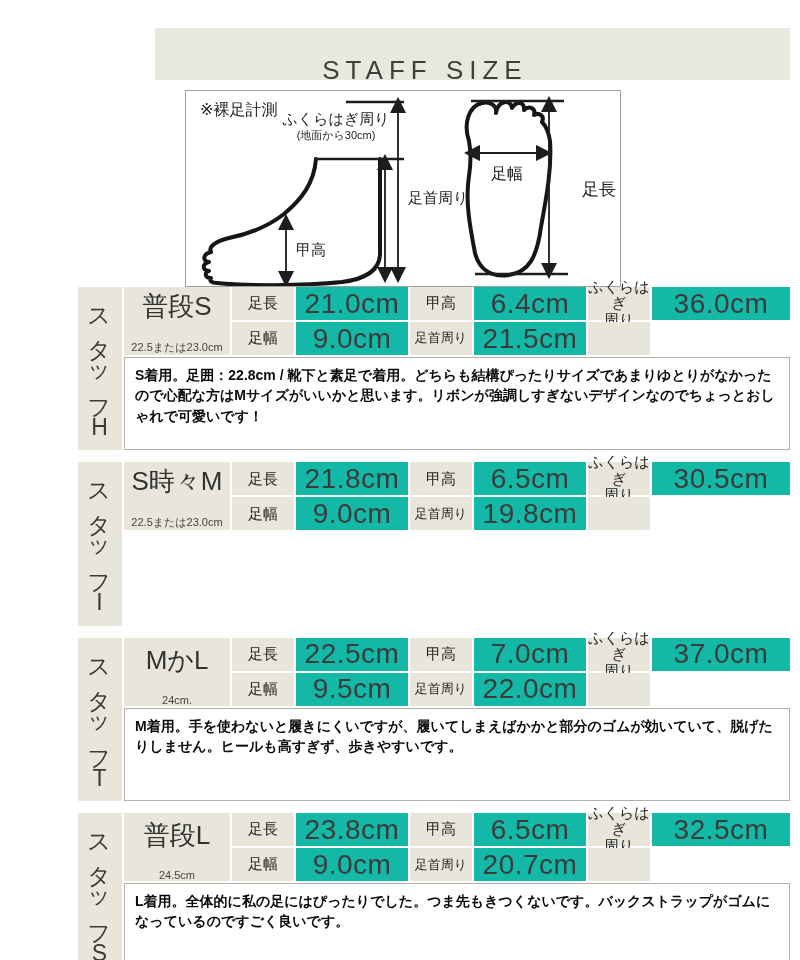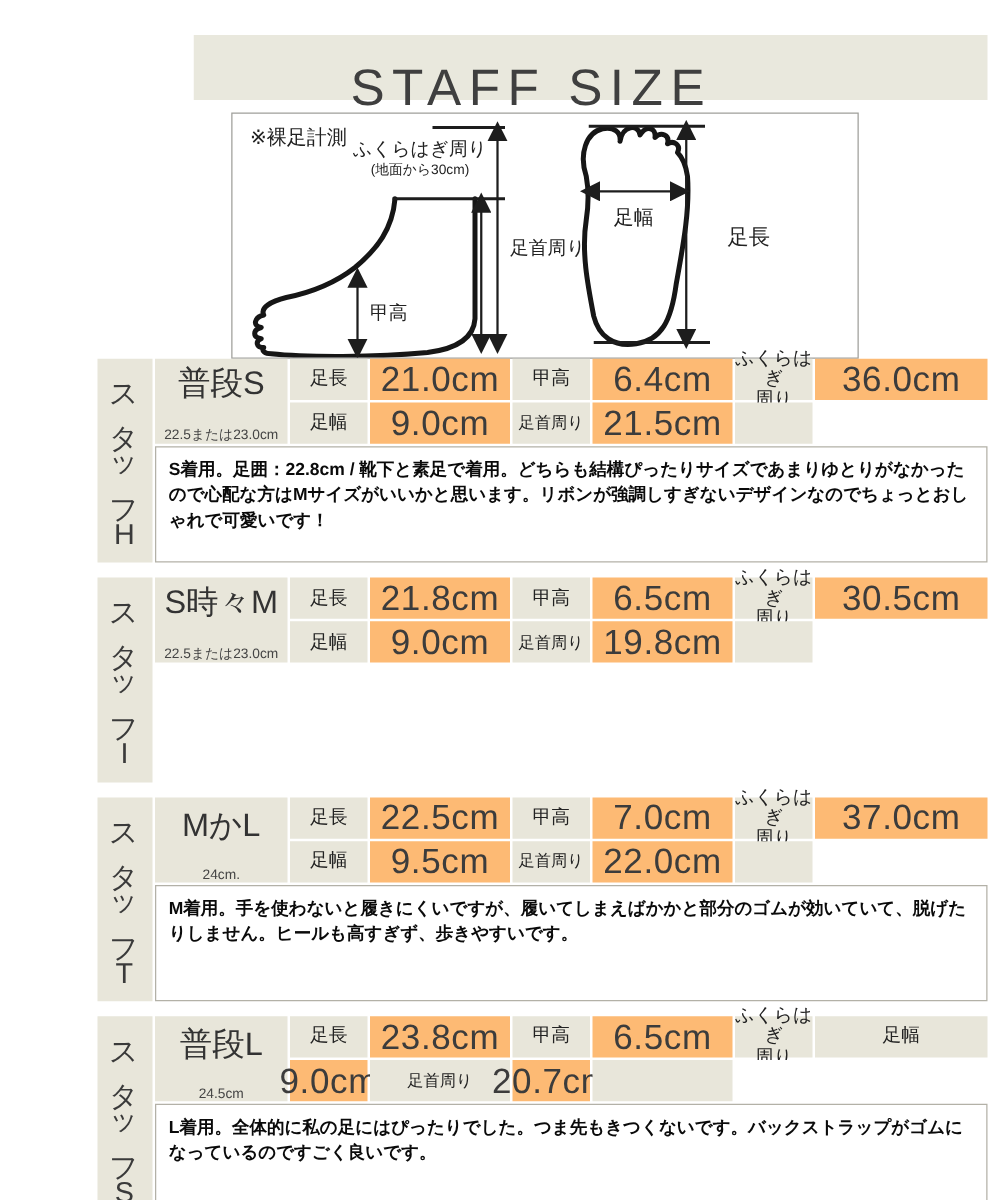--- a/index.html
+++ b/index.html
@@ -13,27 +13,27 @@
 
   
   .header {
     margin: 28px 10px 0 155px;
     height: 52px;
     background: #e9e8dd;
     display: flex; align-items: center; justify-content: center;
     padding-right: 95px;
   }
   .header .title {
-    font-size: 41px; letter-spacing: 6px; color: #3f3f3f; margin-top: 33px;
+    font-size: 26px; letter-spacing: 6px; color: #3f3f3f; margin-top: 33px;
   }
 
   
   .diagram {
     margin: 10px 0 0 185px;
-    width: 502px; height: 197px;
+    width: 436px; height: 197px;
     border: 1px solid #9f9f9a;
     background: #fff;
     text-decoration: underline;
   }
   .diagram svg { display: block; }
   .diagram text {
     font-family: "Liberation Sans", "DejaVu Sans", sans-serif;
     fill: #222;
   }
   .outline { fill: none; stroke: #161616; stroke-width: 4; stroke-linecap: round; stroke-linejoin: round; }
@@ -70,21 +70,21 @@
   .size-note { font-size: 11px; color: #444; margin-top: 16px; white-space: nowrap; }
 
   .mlabel {
     background: #e8e6da;
     display: flex; flex-direction: column; align-items: center; justify-content: center;
     font-size: 15px; color: #222; line-height: 1.1; text-align: center;
   }
   .mlabel.small  { font-size: 13px; }
   .mlabel.tiny   { font-size: 15px; }
   .mvalue {
-    background: #fdba74;
+    background: #14b8a6;
     display: flex; align-items: center; justify-content: center;
     font-size: 28px; color: #3c3c3c; letter-spacing: 0.5px; line-height: 1;
   }
   .comment {
     grid-column: 2 / -1; grid-row: 3;
     background: #fff;
     border: 1px solid #b3b1a7;
     padding: 7px 10px 10px 10px;
     font-size: 14px; font-weight: bold; color: #0a0a0a;
     line-height: 1.45;
@@ -215,20 +215,21 @@
     <div class="size-note">24.5cm</div>
   </div>
   <div class="mlabel">足長</div>
   <div class="mvalue">23.8cm</div>
   <div class="mlabel">甲高</div>
   <div class="mvalue">6.5cm</div>
   <div class="mlabel tiny">
     <span>ふくらはぎ</span>
     <span>周り</span>
   </div>
+  <div class="mvalue">32.5cm</div>
   <div class="mlabel">足幅</div>
   <div class="mvalue">9.0cm</div>
   <div class="mlabel small">足首周り</div>
   <div class="mvalue">20.7cm</div>
   <div class="cell-beige"></div>
   <div class="cell-white"></div>
   <div class="comment">L着用。全体的に私の足にはぴったりでした。つま先もきつくないです。バックストラップがゴムになっているのですごく良いです。</div>
 </div>
 
 </body></html>

